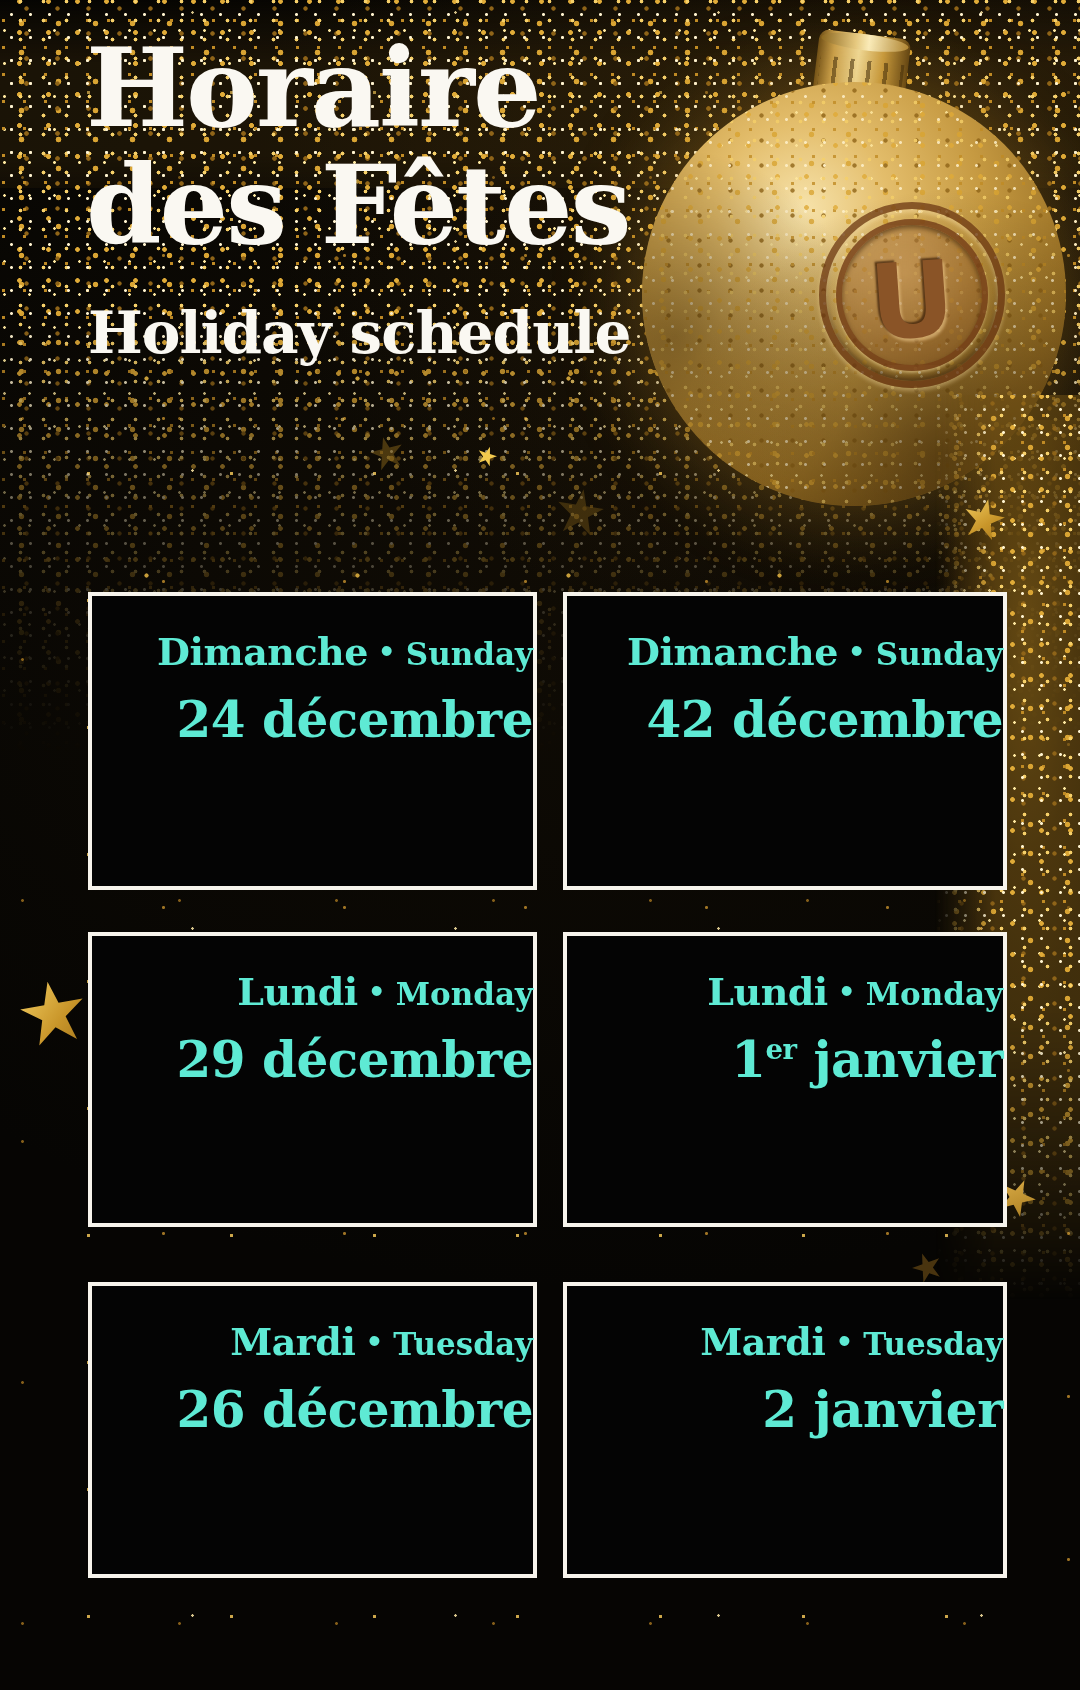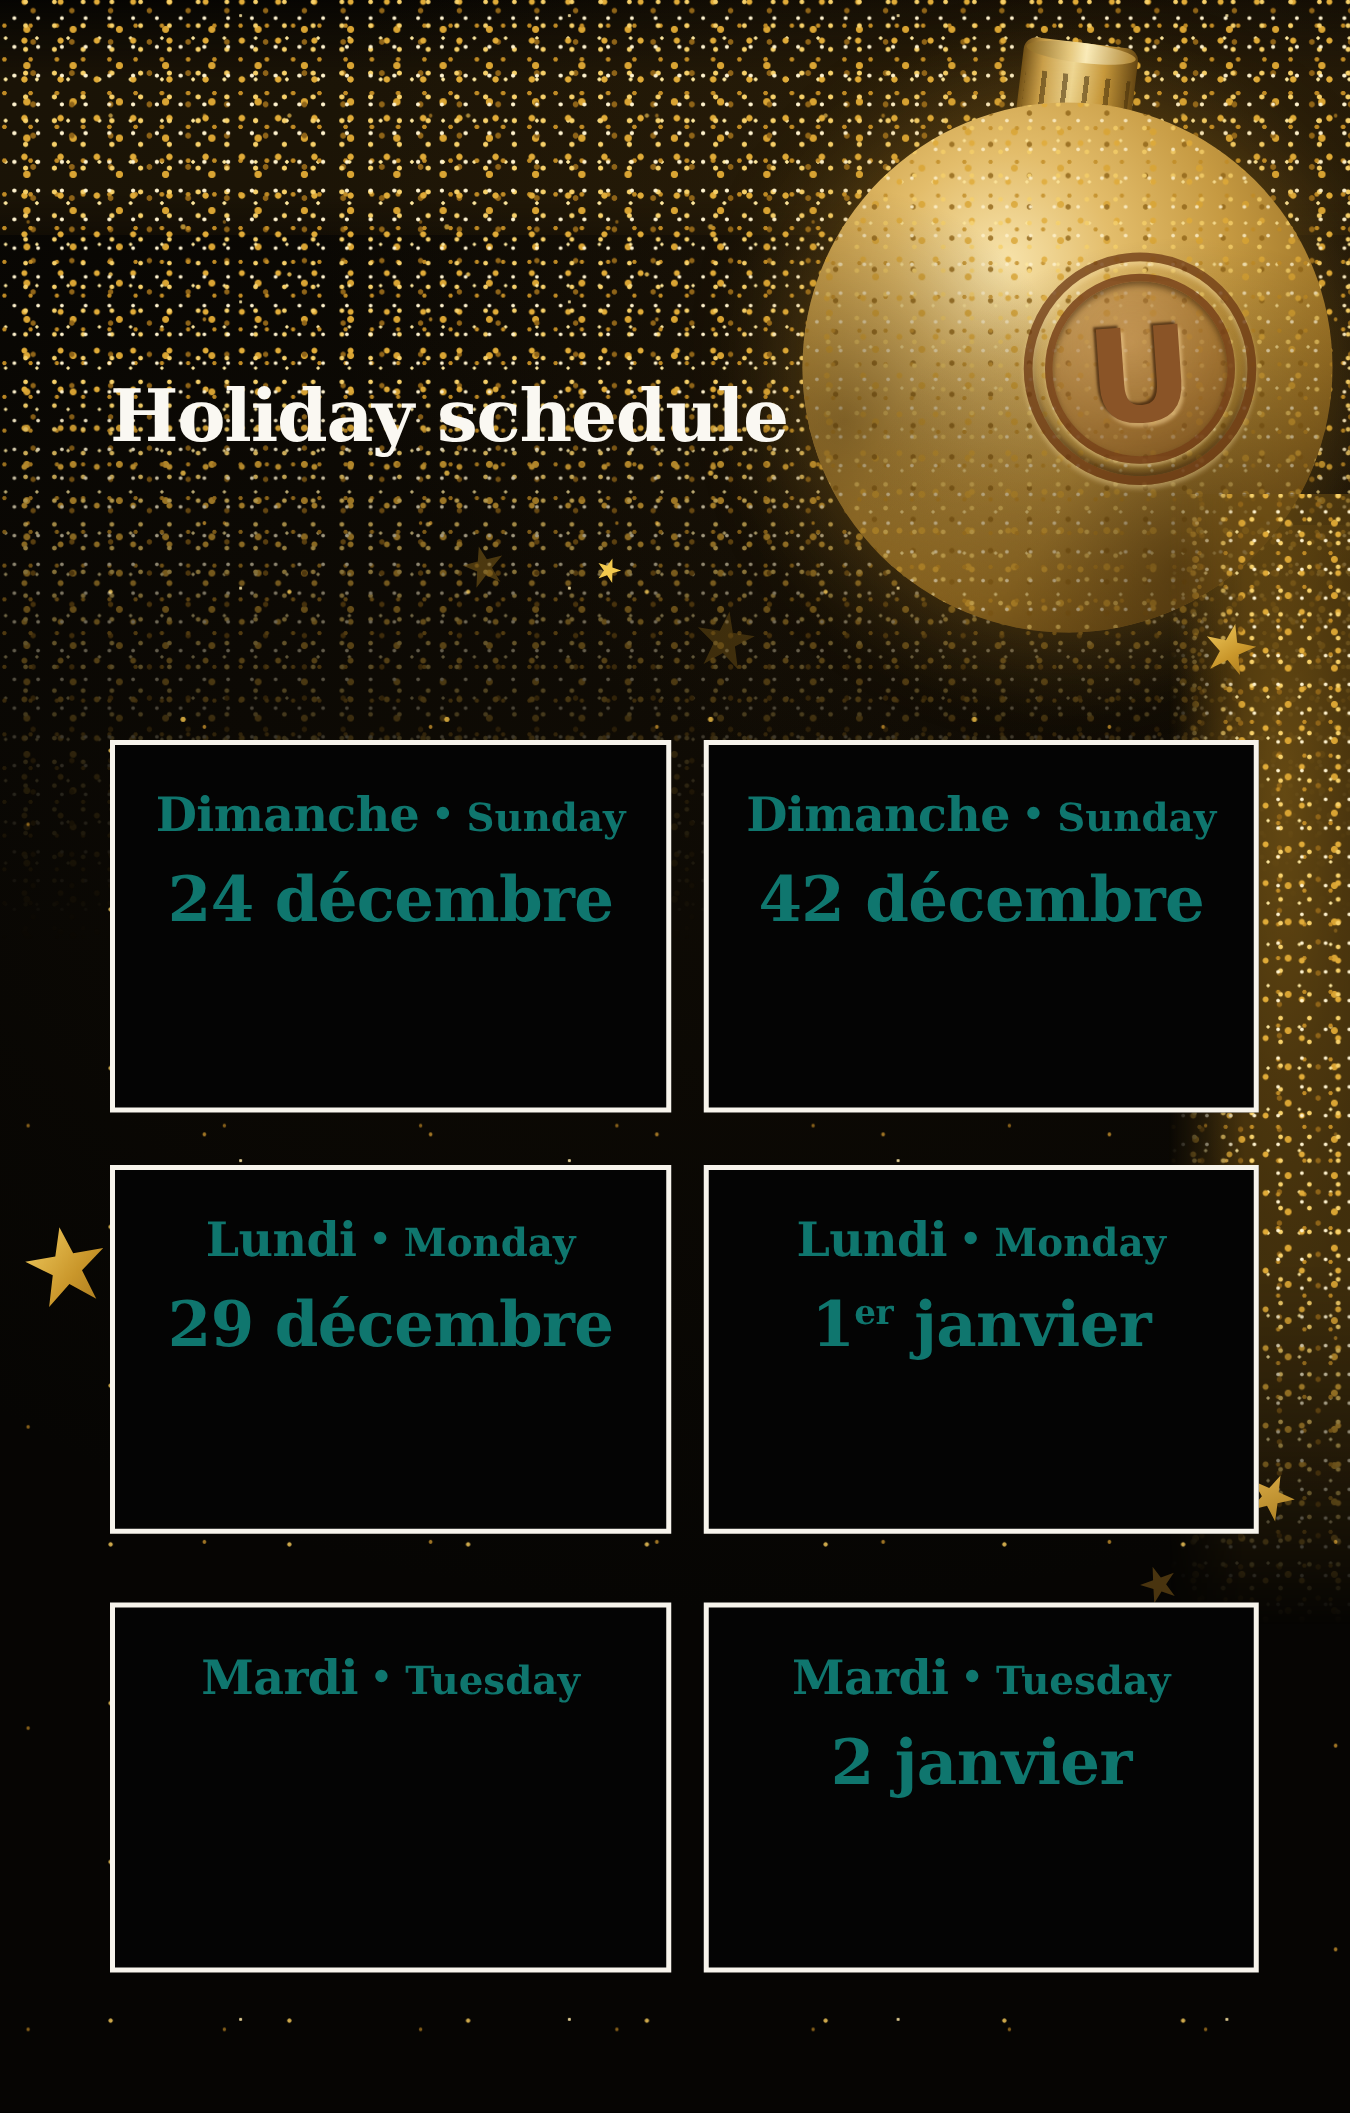--- a/index.html
+++ b/index.html
@@ -160,22 +160,22 @@
     color: #faf8f2; font-weight: bold;
     font-size: 58px; letter-spacing: -1px; margin-top: 23px;
   }
 
   
   .card {
     position: absolute; z-index: 5;
     background: #040404;
     border: 4px solid #f7f4ec;
     box-sizing: border-box;
-    color: #0f766e;
-    text-align: center;
+    color: #5eead4;
+    text-align: right;
   }
   .card-1 { left: 88px;  top: 592px;  width: 449px; height: 298px; }
   .card-2 { left: 563px; top: 592px;  width: 444px; height: 298px; }
   .card-3 { left: 88px;  top: 932px;  width: 449px; height: 295px; }
   .card-4 { left: 563px; top: 932px;  width: 444px; height: 295px; }
   .card-5 { left: 88px;  top: 1282px; width: 449px; height: 296px; }
   .card-6 { left: 563px; top: 1282px; width: 444px; height: 296px; }
 
   .card .line1 { margin-top: 34px; line-height: 1.15; white-space: nowrap; }
   .day-fr { font-size: 38px; font-weight: bold; letter-spacing: -0.5px; }
@@ -210,20 +210,24 @@
   </div>
 
   <div class="star star-left"></div>
   <div class="star star-right-top"></div>
   <div class="star star-cascade"></div>
   <div class="star star-faint-1"></div>
   <div class="star star-faint-2"></div>
   <div class="star star-tiny"></div>
   <div class="star star-faint-3"></div>
 
+  <div class="title">
+    <div>Horaire</div>
+    <div>des Fêtes</div>
+  </div>
   <div class="subtitle">Holiday schedule</div>
 
   <div class="card card-1">
     <div class="line1">
       <span class="day-fr">Dimanche</span><span class="sep">•</span><span class="day-en">Sunday</span>
     </div>
     <div class="date"><span>24 décembre</span><sup></sup><span></span></div>
   </div>
 
   <div class="card card-2">
@@ -244,20 +248,21 @@
     <div class="line1">
       <span class="day-fr">Lundi</span><span class="sep">•</span><span class="day-en">Monday</span>
     </div>
     <div class="date"><span>1</span><sup>er</sup><span> janvier</span></div>
   </div>
 
   <div class="card card-5">
     <div class="line1">
       <span class="day-fr">Mardi</span><span class="sep">•</span><span class="day-en">Tuesday</span>
     </div>
+    <div class="date"><span>26 décembre</span><sup></sup><span></span></div>
   </div>
 
   <div class="card card-6">
     <div class="line1">
       <span class="day-fr">Mardi</span><span class="sep">•</span><span class="day-en">Tuesday</span>
     </div>
     <div class="date"><span>2 janvier</span><sup></sup><span></span></div>
   </div>
 
 </div>

